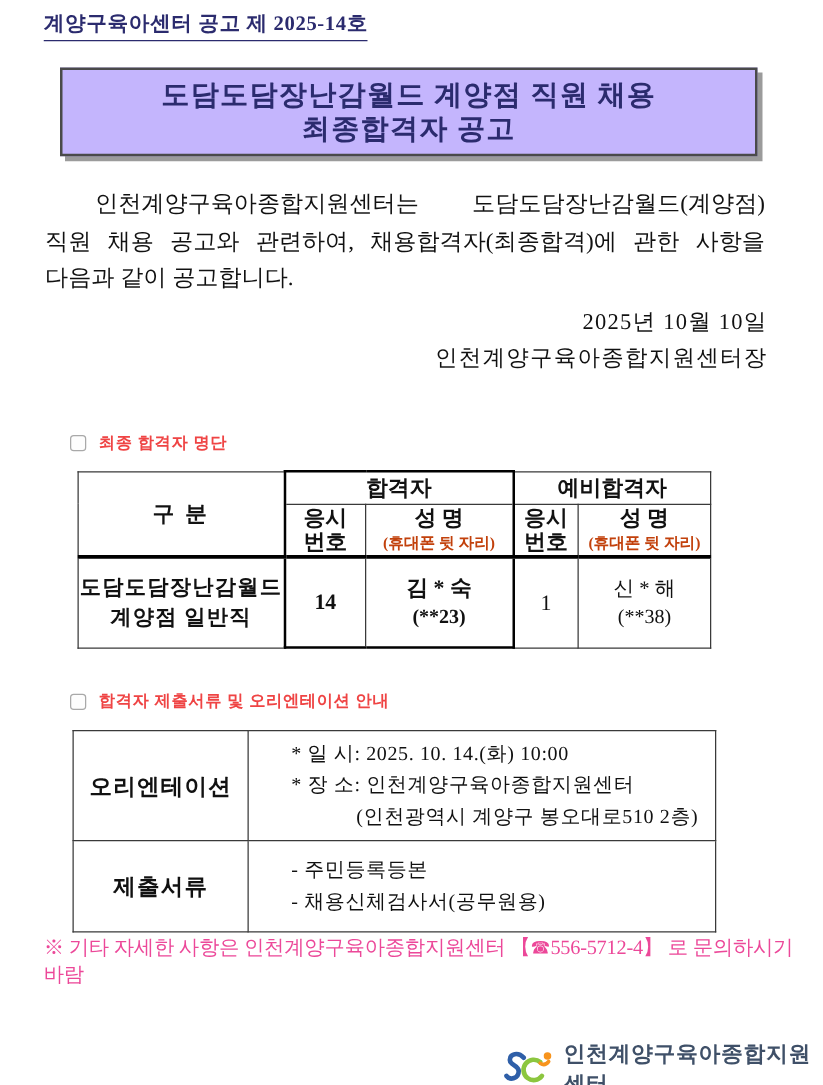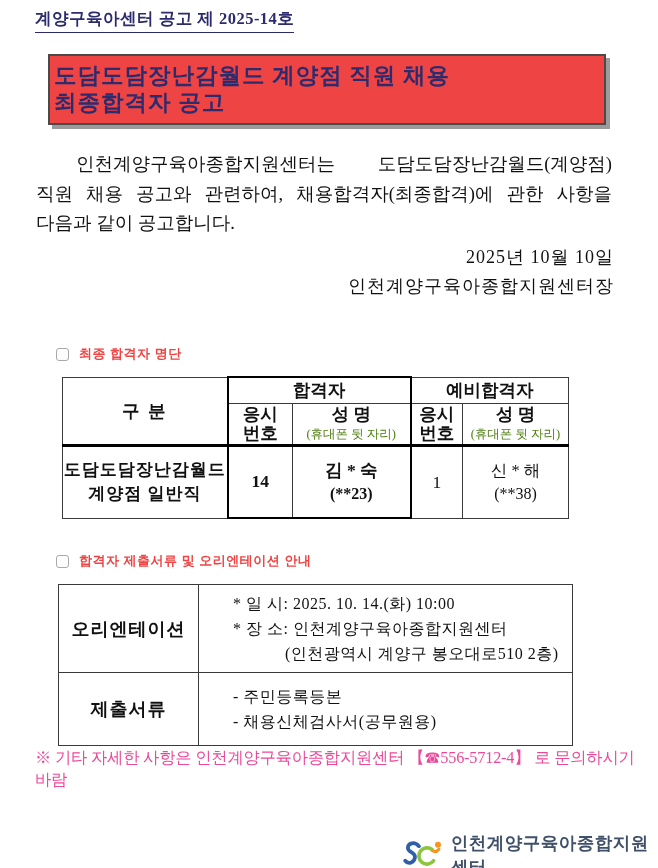--- a/index.html
+++ b/index.html
@@ -15,23 +15,23 @@
     position:absolute; top:8px; left:35px;
     font-size:16.5px; font-weight:bold; color:#2b2b6e;
     border-bottom:1.5px solid #2b2b6e; padding-bottom:2px;
     letter-spacing:0.5px;
   }
   
   .title-box {
     position:absolute; top:54px; left:48px; width:558px;
     border:2px solid #4a4a4a;
     box-shadow:4px 4px 0 #9b9b9b;
-    background:#ef4444;
+    background:#c4b5fd;
     padding:6px 4px 7px 4px;
-    text-align:left;
+    text-align:center;
   }
   .title-box .line {
     font-size:22.5px; font-weight:bold; color:#2b2b6e;
     line-height:27px; letter-spacing:1px;
   }
   
   .intro {
     position:absolute; top:150px; left:36px; width:576px;
     font-size:18.5px; line-height:29.5px;
     text-align:justify; text-indent:40px; color:#111;
@@ -63,21 +63,21 @@
     font-family:"Liberation Serif","DejaVu Serif",serif; color:#111;
     overflow:hidden;
   }
   .t1 .r1 { height:26px; }
   .t1 .r2 { height:42px; }
   .t1 .r3 { height:73px; }
   .t1 th { font-weight:bold; font-size:17.5px; }
   .th-cat { letter-spacing:2px; font-size:18px; }
   .two-line { font-size:16.5px; line-height:19px; }
   .name-hd { font-size:16.5px; line-height:18px; }
-  .name-hd .sub { display:block; font-weight:normal; font-size:12.5px; margin-top:2px; color:#4d7c0f; }
+  .name-hd .sub { display:block; font-weight:bold; font-size:12.5px; margin-top:2px; color:#c2410c; }
   
   .gp-top   { border-top:2.5px solid #000 !important; }
   .gp-left  { border-left:2.5px solid #000 !important; }
   .gp-right { border-right:2.5px solid #000 !important; }
   .gp-bot   { border-bottom:2.5px solid #000 !important; }
   
   .hd-bot   { border-bottom:3px solid #000 !important; }
   .cell-cat { font-weight:bold; font-size:17px; line-height:24px; letter-spacing:1px; }
   .cell-num-b { font-weight:bold; font-size:17.5px;margin-top:40px; }
   .cell-num { font-size:17.5px; }

